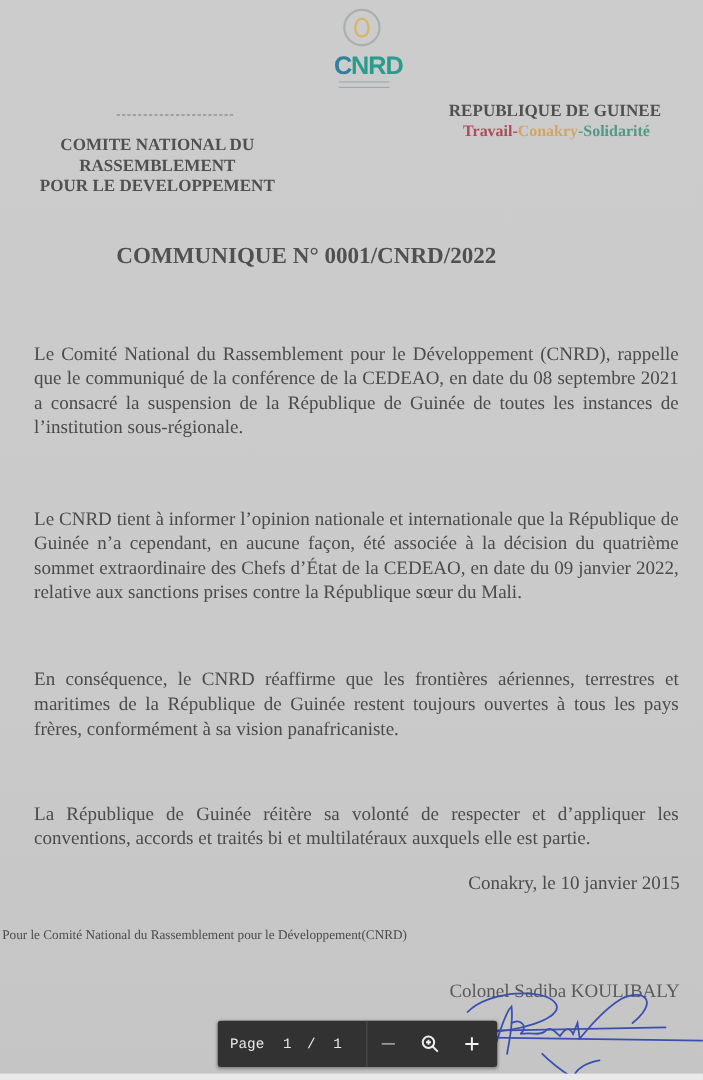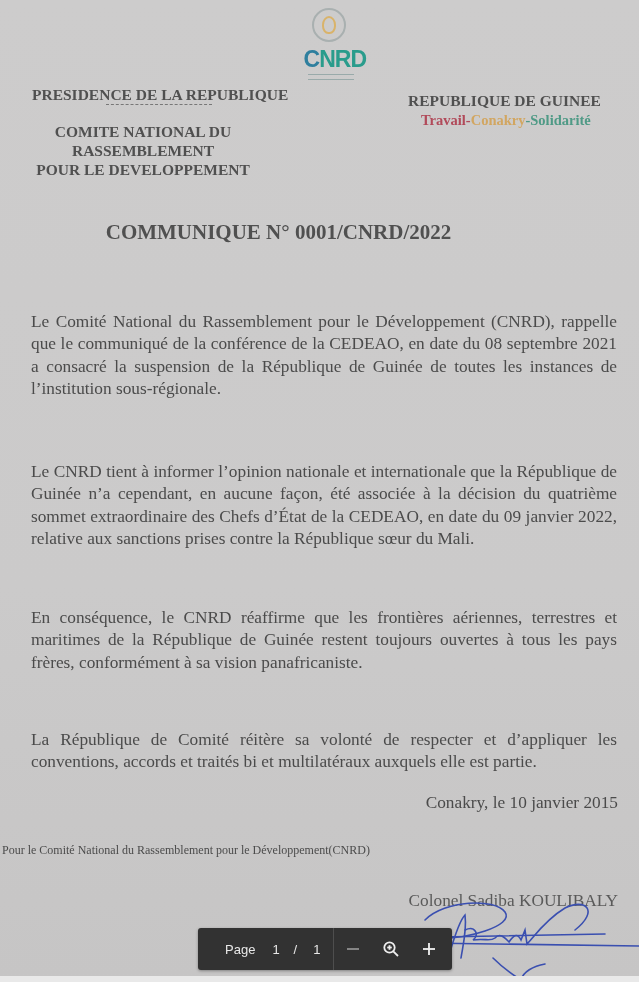--- a/index.html
+++ b/index.html
@@ -58,60 +58,59 @@
   .signer { position: absolute; right: 21px; top: 891px; font-size: 17.3px; color: #5a5a5a; white-space: nowrap; }
 
   .signature { position: absolute; left: 405px; top: 880px; width: 234px; height: 100px; }
 
   .toolbar {
     position: absolute; left: 198px; top: 928px; width: 254px; height: 42px;
     background: #323232; border-radius: 3px; display: flex; align-items: center;
     font-family: "Liberation Sans", "DejaVu Sans", sans-serif; color: #e8e8e8;
     box-shadow: 0 1px 3px rgba(0,0,0,0.35);
   }
-  .tb-pager { display: flex; align-items: center; width: 135px; height: 100%; padding-left: 27px; box-sizing: border-box; font-size: 13px; }
+  .tb-pager { display: flex; align-items: center; width: 135px; height: 100%; padding-left: 11px; box-sizing: border-box; font-size: 13px; font-family: Liberation Mono, monospace; }
   .tb-pager .lbl { margin-right: 17px; }
   .tb-pager .cur { margin-right: 14px; }
   .tb-pager .slash { margin-right: 16px; }
   .tb-divider { width: 1px; height: 100%; background: #4e4e4e; }
   .tb-btn { width: 38px; height: 100%; display: flex; align-items: center; justify-content: center; cursor: pointer; }
   .tb-btn svg { display: block; }
 </style>
 </head>
 <body>
 
 <div class="page">
 
   <div class="logo">
     <div class="emblem">
         <div class="inner"></div>
       </div>
     <div class="acronym"><span class="first">C</span><span>NRD</span></div>
     <div class="tagline-mini"></div>
   </div>
 
-  <div class="hdr hdr-left-1">PRESIDENCE DE LA REPUBLIQUE</div>
   <div class="hdr hdr-sep"></div>
   <div class="hdr hdr-left-2">
     <div>COMITE NATIONAL DU</div>
     <div>RASSEMBLEMENT</div>
     <div>POUR LE DEVELOPPEMENT</div>
   </div>
 
   <div class="hdr hdr-right-1">REPUBLIQUE DE GUINEE</div>
   <div class="motto">
     <span class="m1">Travail-</span><span class="m2">Conakry</span><span class="m3">-Solidarité</span>
   </div>
 
   <div class="title">COMMUNIQUE N° 0001/CNRD/2022</div>
 
   <div class="para p1">Le Comité National du Rassemblement pour le Développement (CNRD), rappelle que le communiqué de la conférence de la CEDEAO, en date du 08 septembre 2021 a consacré la suspension de la République de Guinée de toutes les instances de l’institution sous-régionale.</div>
   <div class="para p2">Le CNRD tient à informer l’opinion nationale et internationale que la République de Guinée n’a cependant, en aucune façon, été associée à la décision du quatrième sommet extraordinaire des Chefs d’État de la CEDEAO, en date du 09 janvier 2022, relative aux sanctions prises contre la République sœur du Mali.</div>
   <div class="para p3">En conséquence, le CNRD réaffirme que les frontières aériennes, terrestres et maritimes de la République de Guinée restent toujours ouvertes à tous les pays frères, conformément à sa vision panafricaniste.</div>
-  <div class="para p4">La République de Comité réitère sa volonté de respecter et d’appliquer les conventions, accords et traités bi et multilatéraux auxquels elle est partie.</div>
+  <div class="para p4">La République de Guinée réitère sa volonté de respecter et d’appliquer les conventions, accords et traités bi et multilatéraux auxquels elle est partie.</div>
 
   <div class="date">Conakry, le 10 janvier 2015</div>
   <div class="on-behalf">Pour le Comité National du Rassemblement pour le Développement(CNRD)</div>
   <div class="signer">Colonel Sadiba KOULIBALY</div>
 
   <svg class="signature" viewBox="0 0 234 100" fill="none" stroke="#3a4fb0" stroke-width="1.6" stroke-linecap="round">
     <path d="M20 40 C 40 20, 90 18, 100 32 C 110 46, 60 60, 30 58"></path>
     <path d="M45 72 C 50 55, 55 40, 60 35 C 62 50, 58 65, 56 78"></path>
     <path d="M60 50 C 70 45, 75 55, 68 60 C 80 58, 85 62, 90 58 C 95 52, 100 58, 104 62 C 108 56, 112 52, 116 60 L 120 50 L 122 64 C 128 58, 140 40, 160 28 C 180 18, 195 30, 170 50"></path>
     <path d="M20 63 L 234 66"></path>

